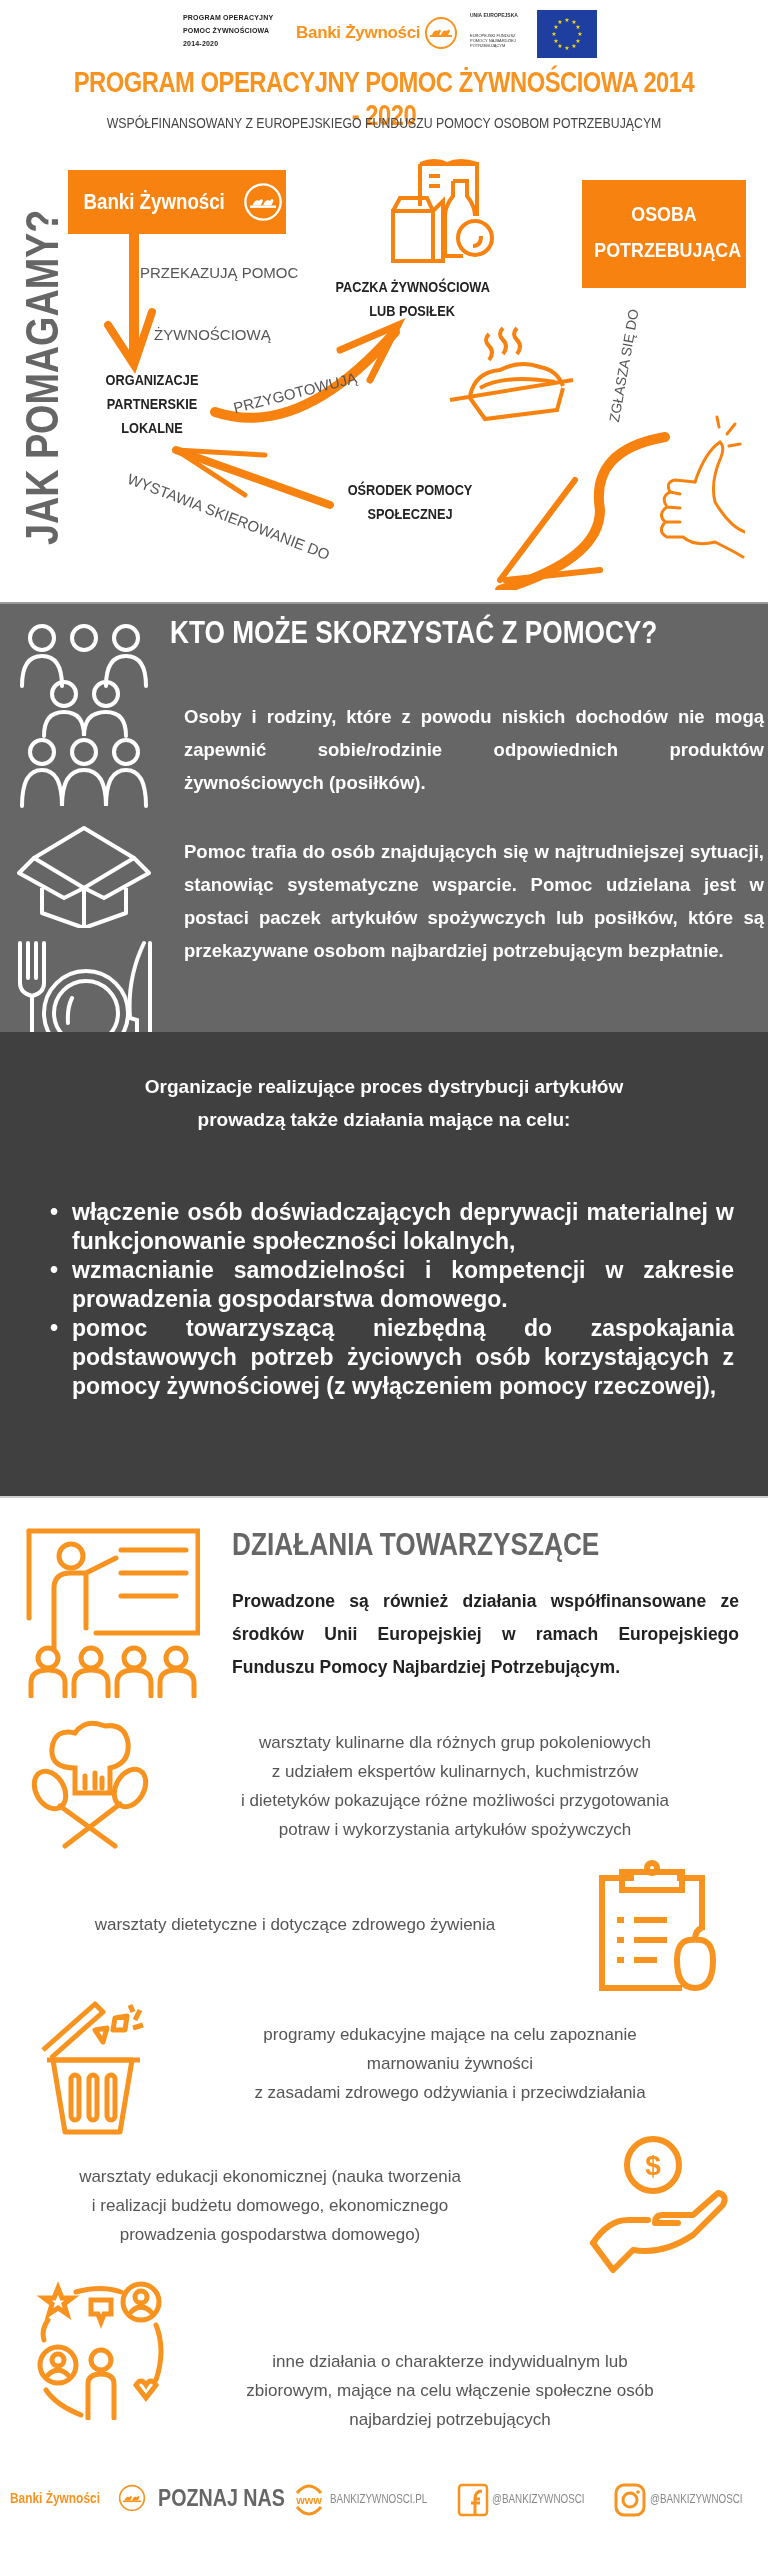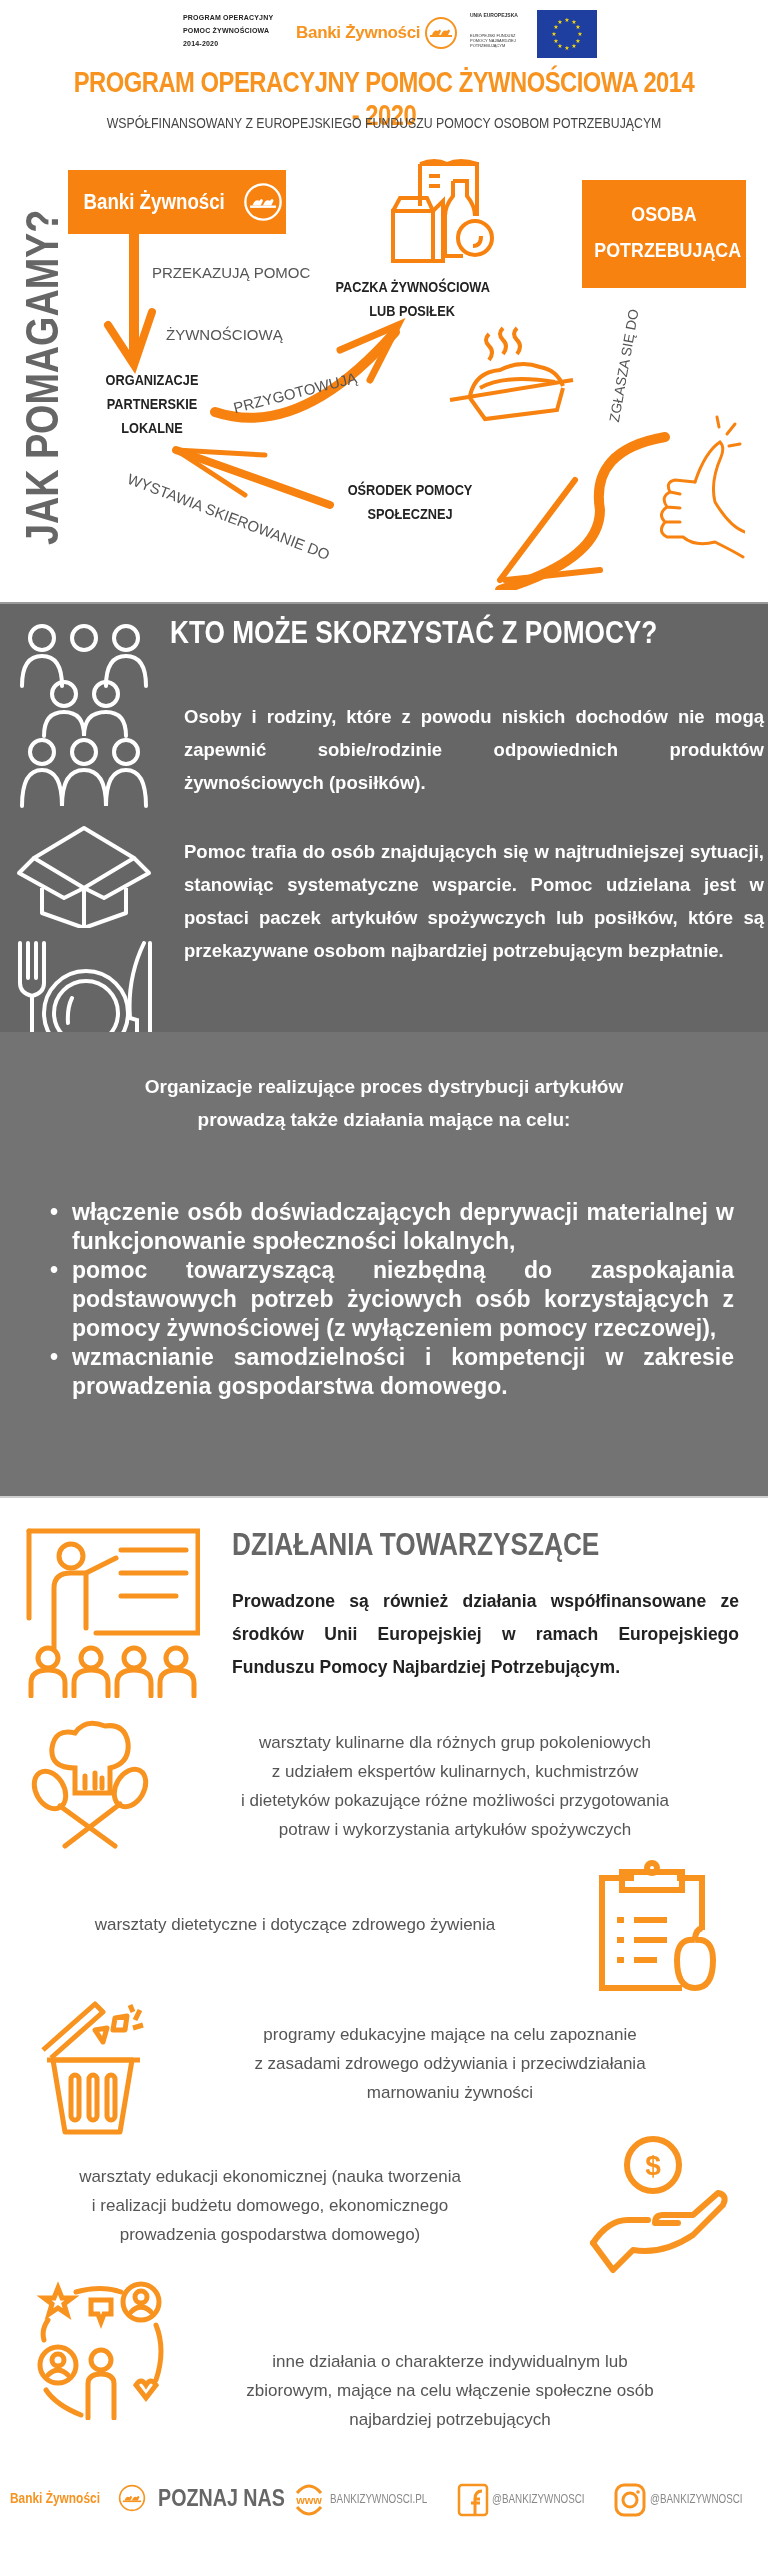--- a/index.html
+++ b/index.html
@@ -33,21 +33,21 @@
 
   
   .dark { position: absolute; top: 602px; left: 0; width: 768px; height: 430px; background: #666666; border-top: 2px solid #9a9a9a; }
   .dark h2 { position: absolute; left: 170px; top: 10px; color: #fff; font-size: 32px; font-weight: bold; white-space: nowrap; transform: scaleX(0.82); transform-origin: left; }
   .dark p { position: absolute; left: 184px; width: 580px; color: #fff; font-weight: bold; font-size: 18.5px; line-height: 33px; text-align: justify; }
   .dark .p1 { top: 96px; }
   .dark .p2 { top: 231px; }
   .dark svg { position: absolute; }
 
   
-  .light { position: absolute; top: 1032px; left: 0; width: 768px; height: 466px; background: #737373; border-bottom: 2px solid #cfcfcf; }
+  .light { position: absolute; top: 1032px; left: 0; width: 768px; height: 466px; background: #404040; border-bottom: 2px solid #cfcfcf; }
   .light .intro { position: absolute; top: 48px; left: 0; width: 768px; text-align: center; color: #fff; font-weight: bold; font-size: 19px; line-height: 33px; }
   .light ul { position: absolute; top: 166px; left: 50px; width: 684px; list-style: none; }
   .light li { position: relative; padding-left: 22px; color: #fff; font-weight: bold; font-size: 23px; line-height: 29px; text-align: justify; }
   .light li::before { content: "\2022"; position: absolute; left: 0; top: 0; }
 
   
   .tow-title { position: absolute; left: 232px; top: 1526px; color: #666; font-weight: bold; font-size: 32px; white-space: nowrap; transform: scaleX(0.82); transform-origin: left; }
   .tow-lead { position: absolute; left: 232px; top: 1585px; width: 507px; color: #222; font-weight: bold; font-size: 17.5px; line-height: 33px; text-align: justify; }
   .act { position: absolute; color: #555; font-size: 17px; line-height: 29px; text-align: center; }
   .act div { white-space: nowrap; }
@@ -127,21 +127,21 @@
 
   <div class="box-bz">
     <span class="txt">Banki Żywności</span>
     <svg width="40" height="40" viewBox="0 0 34 34">
       <circle cx="17" cy="17" r="15" fill="none" stroke="#fff" stroke-width="2"></circle>
       <path d="M6 21 L28 21" stroke="#fff" stroke-width="2"></path>
       <path d="M8 20 q2 -6 6 -4 q2 -3 3 0 l-2 4z M17 20 q2 -6 6 -4 q2 -3 3 0 l-2 4z" fill="#fff"></path>
     </svg>
   </div>
 
-  <div class="lbl" style="left:152px;top:112px;">
+  <div class="lbl" style="left:140px;top:112px;">
     <div>PRZEKAZUJĄ POMOC</div>
     <div style="padding-left:14px;margin-top:40px;">ŻYWNOŚCIOWĄ</div>
   </div>
 
   <div class="node" style="left:82px;top:218px;width:140px;">
     <div>ORGANIZACJE</div>
     <div>PARTNERSKIE</div>
     <div>LOKALNE</div>
   </div>
 
@@ -237,22 +237,22 @@
   </svg>
 </div>
 
 <div class="light">
   <div class="intro" style="top:38px;">
     <div>Organizacje realizujące proces dystrybucji artykułów</div>
     <div>prowadzą także działania mające na celu:</div>
   </div>
   <ul>
     <li>włączenie osób doświadczających deprywacji materialnej w funkcjonowanie społeczności lokalnych,</li>
+    <li>wzmacnianie samodzielności i kompetencji w zakresie prowadzenia gospodarstwa domowego.</li>
     <li>pomoc towarzyszącą niezbędną do zaspokajania podstawowych potrzeb życiowych osób korzystających z pomocy żywnościowej (z wyłączeniem pomocy rzeczowej),</li>
-    <li>wzmacnianie samodzielności i kompetencji w zakresie prowadzenia gospodarstwa domowego.</li>
   </ul>
 </div>
 
 <svg class="icon-o" style="left:26px;top:1528px;" width="174" height="170" viewBox="0 0 174 170">
   <g fill="none" stroke="#f7931e" stroke-width="5" stroke-linecap="round">
     <path d="M3 3 L172 3 L172 105 L70 105"></path>
     <path d="M3 3 L3 90"></path>
     <path d="M95 22 L160 22 M95 45 L160 45 M95 68 L150 68"></path>
     <circle cx="45" cy="28" r="12"></circle>
     <path d="M28 120 L28 60 Q28 45 45 45 L60 45 L90 30"></path>
@@ -305,22 +305,22 @@
     <rect x="36" y="75" width="8" height="45" rx="4"></rect>
       <rect x="54" y="75" width="8" height="45" rx="4"></rect>
       <rect x="72" y="75" width="8" height="45" rx="4"></rect>
     <path d="M8 50 L60 4 L68 12 L16 58"></path>
     <path d="M60 30 L72 28 L68 42 Z M80 18 L92 16 L90 30 L78 30 Z"></path>
     <path d="M95 5 L98 12 M105 10 L100 20 M108 25 L98 28"></path>
   </g>
 </svg>
 <div class="act" style="left:200px;top:2020px;width:500px;">
   <div>programy edukacyjne mające na celu zapoznanie</div>
+  <div>marnowaniu żywności</div>
   <div>z zasadami zdrowego odżywiania i przeciwdziałania</div>
-  <div>marnowaniu żywności</div>
 </div>
 
 <div class="act" style="left:40px;top:2162px;width:460px;">
   <div>warsztaty edukacji ekonomicznej (nauka tworzenia</div>
   <div>i realizacji budżetu domowego, ekonomicznego</div>
   <div>prowadzenia gospodarstwa domowego)</div>
 </div>
 <svg class="icon-o" style="left:583px;top:2135px;" width="150" height="145" viewBox="0 0 150 145">
   <g fill="none" stroke="#f7931e" stroke-width="6" stroke-linecap="round" stroke-linejoin="round">
     <circle cx="70" cy="30" r="26"></circle>

